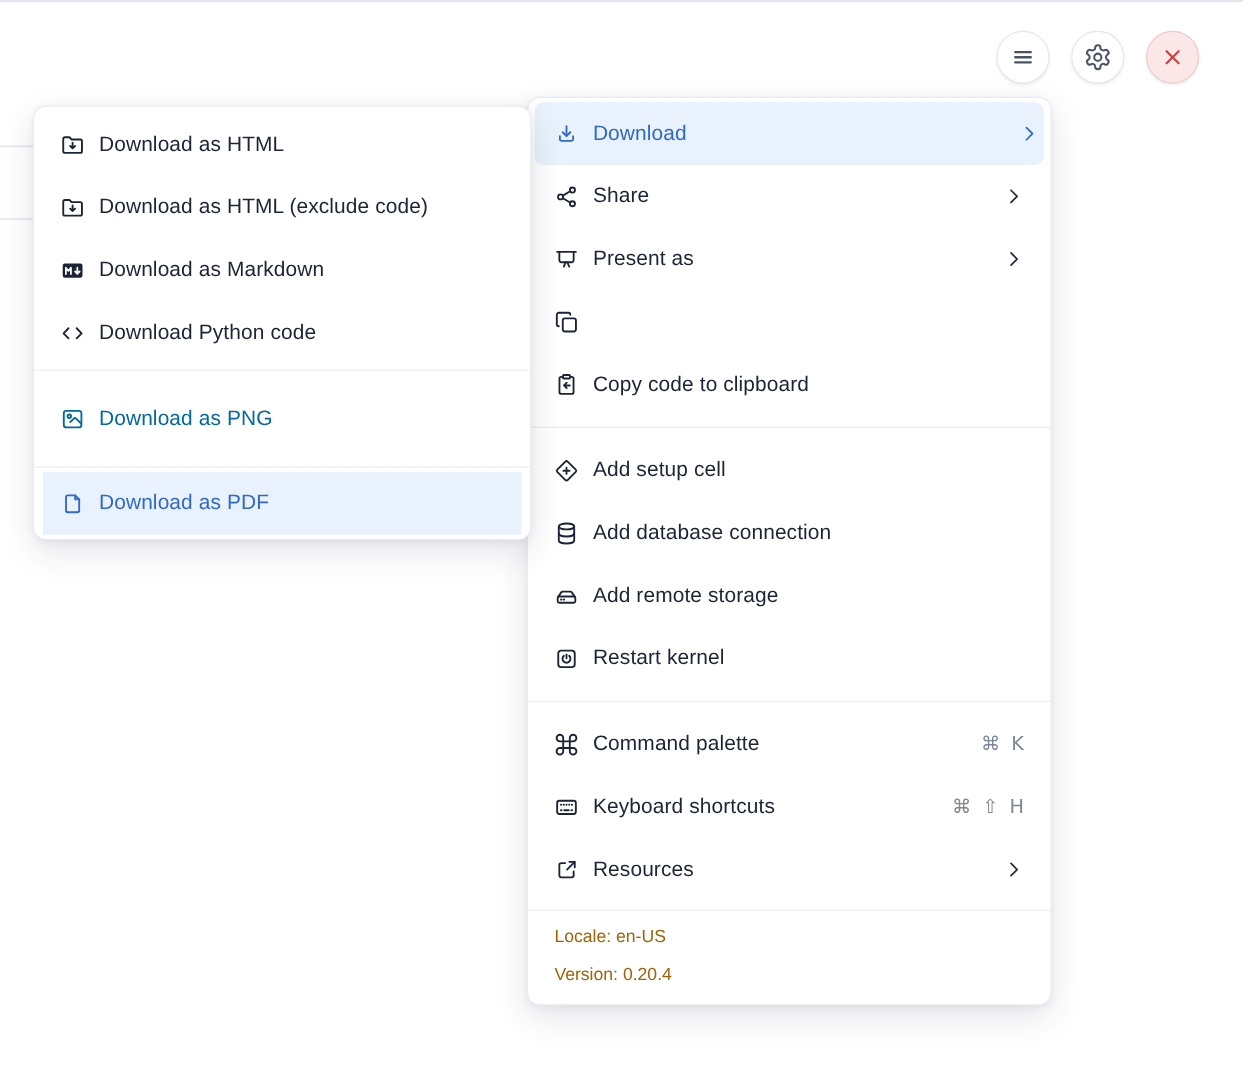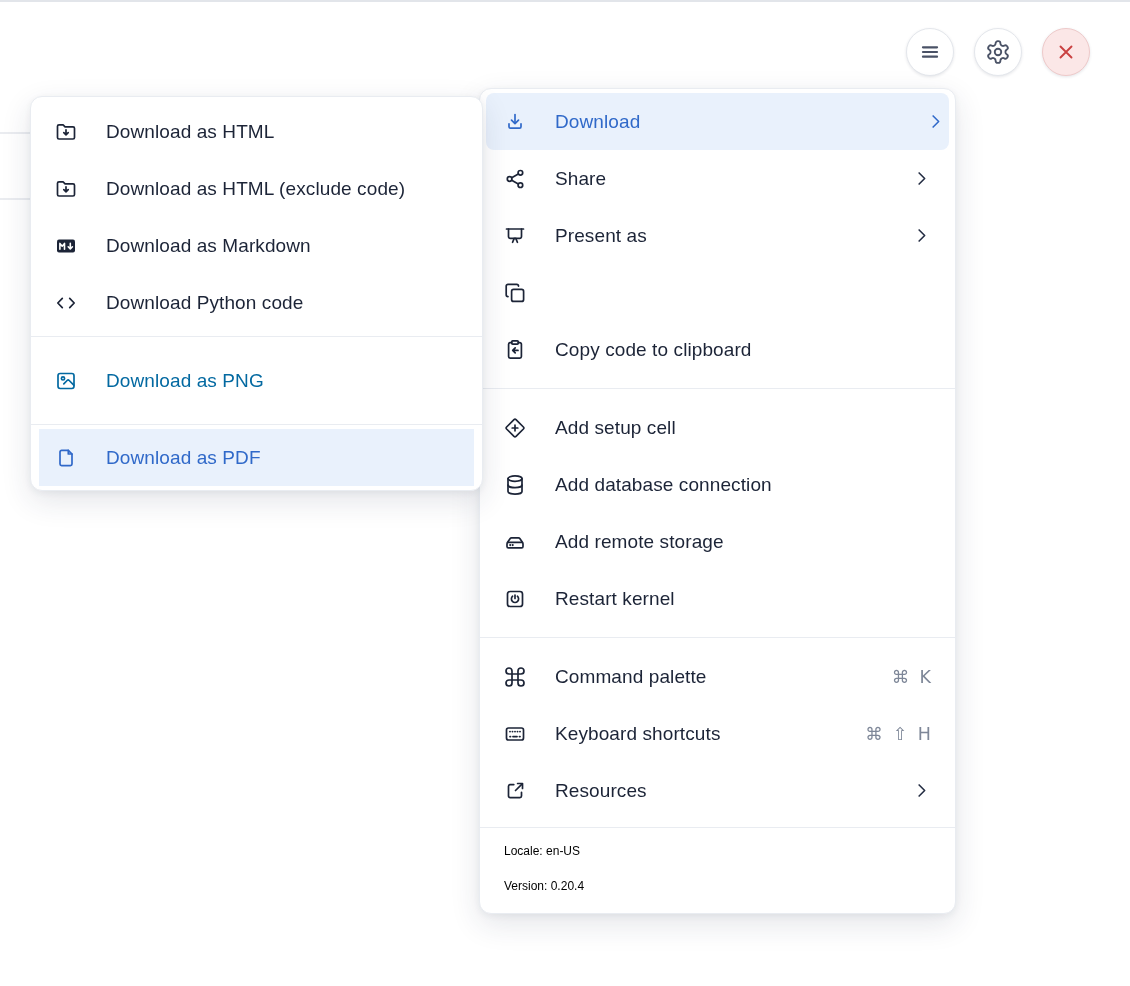--- a/index.html
+++ b/index.html
@@ -27,34 +27,34 @@
   .section{border-bottom:1px solid #e9ecf1;}
   .menu .section:last-of-type{border-bottom:1px solid #e9ecf1;}
   .download-submenu .section:last-of-type{border-bottom:none;}
   .main-menu .s0{padding:4px 0 10px;}
   .main-menu .s1{padding:10px 0;}
   .main-menu .s2{padding:10px 0 8px;}
   .download-submenu .s0{padding:6px 0 5px;}
   .download-submenu .s1{padding:15px 0;}
   .download-submenu .s2{padding:4px 0;}
 
-  .row{height:57px;display:flex;align-items:center;gap:28px;
+  .row{height:57px;display:flex;align-items:center;gap:12px;
        padding:0 24px 0 23px;font-size:19px;letter-spacing:.1px;cursor:pointer;}
   .row .label{flex:1;white-space:nowrap;}
   .row .icon{width:24px;height:24px;flex:none;display:flex;align-items:center;justify-content:center;}
   .row .icon svg{display:block}
   .row.disabled{color:#0369a1;cursor:default;}
   .row.highlighted{background:var(--hl,#e9f1fc);color:var(--accent,#3069c9);}
   .main-menu .row.highlighted{margin:0 6px;padding:0 4px 0 17px;border-radius:8px;}
   .download-submenu .row.highlighted{margin:0 8px;padding:0 16px 0 15px;border-radius:0;}
   .chevron{color:#232c42;display:flex;flex:none;}
   .row.highlighted .chevron{color:var(--accent,#3069c9);}
   .shortcut{color:#7e8798;font-size:17.5px;display:flex;gap:10px;flex:none;
             font-family:"DejaVu Sans","Liberation Sans",sans-serif;}
-  .menu-footer{padding:6px 24px 9px;font-size:12px;line-height:35px;color:#000000;}
+  .menu-footer{padding:6px 24px 9px;font-size:16px;line-height:35px;color:#a16207;}
 </style>
 </head>
 <body>
 
 <div class="page">
   <div class="top-edge"></div>
   <div class="bleed-line l1"></div>
   <div class="bleed-line l2"></div>
 
   <div class="toolbar">

